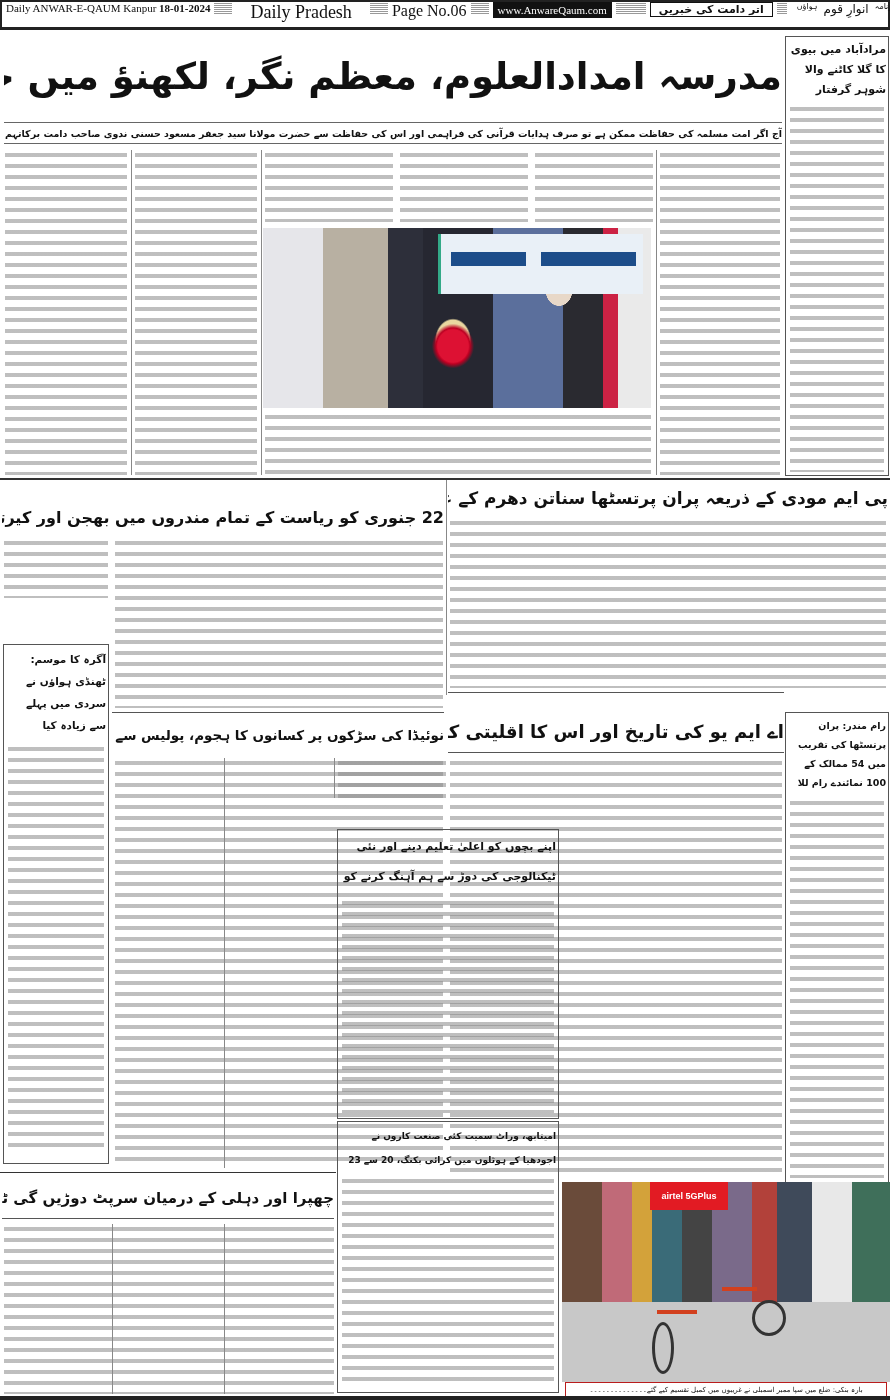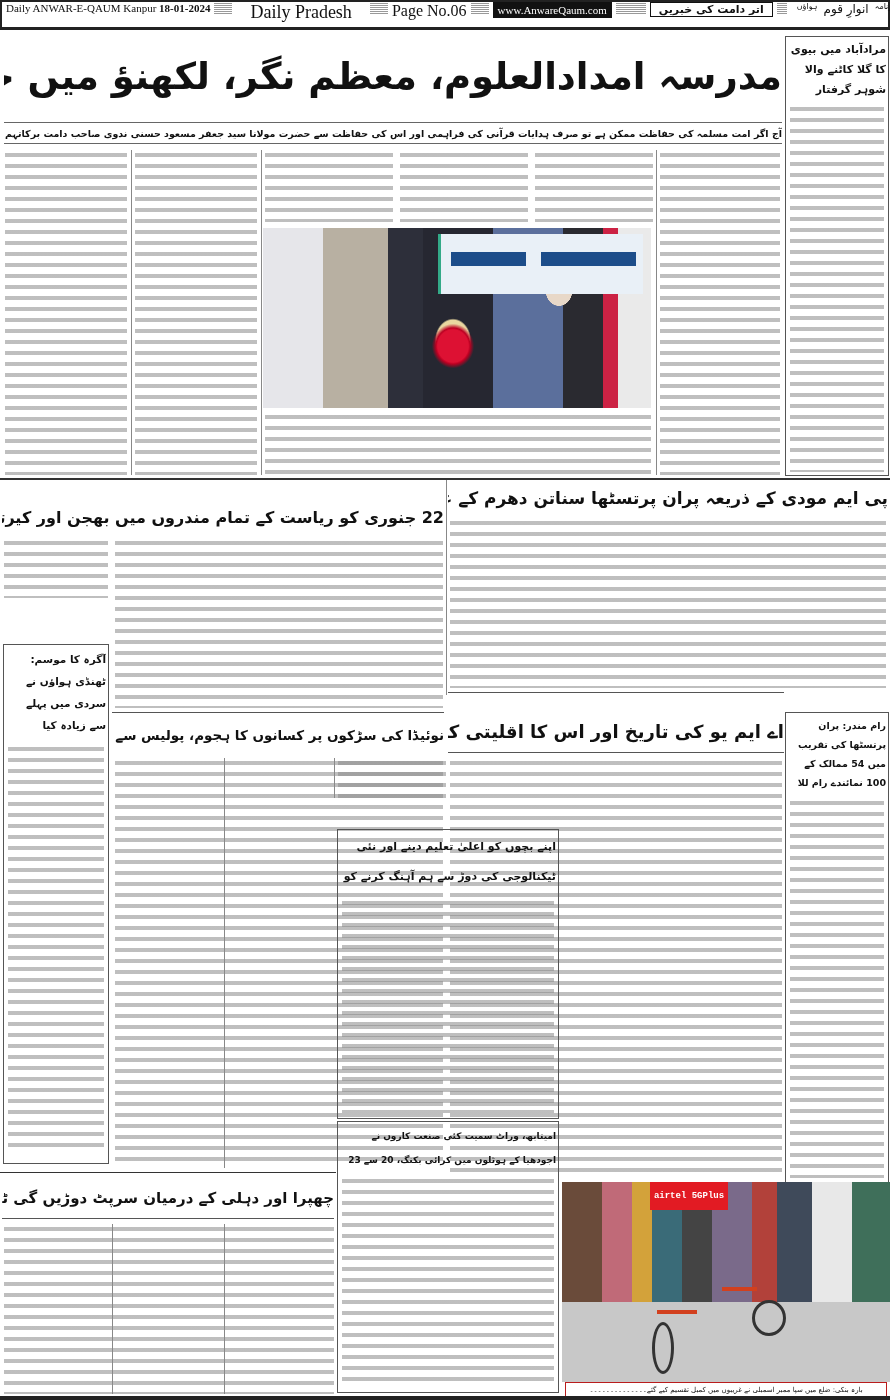--- a/index.html
+++ b/index.html
@@ -35,21 +35,21 @@
       radial-gradient(ellipse 30px 36px at 190px 112px, #e9d7a0 0 55%, transparent 60%),
       linear-gradient(90deg, #e6e6ea 0 60px, #b8b0a2 60px 125px, #2d2f3a 125px 160px, #262731 160px 230px, #5b6f9c 230px 300px, #2a2a30 300px 340px, #c24 340px 355px, #eaeaea 355px);
   }
   .photo1 .banner { position:absolute; left:175px; top:6px; width:205px; height:60px; background:#e9f0f7; border-left:3px solid #3a8; }
   .photo1 .banner i { position:absolute; background:#1c4d8a; height:14px; }
   .photo2 { position: absolute; left: 562px; top: 1182px; width: 328px; height: 200px;
     background:
       linear-gradient(180deg, transparent 0 60%, #c8c8c8 60%),
       linear-gradient(90deg, #6a4b3a 0 40px, #c06a78 40px 70px, #d3a23a 70px 90px, #3a6b78 90px 120px, #444 120px 150px, #7a6a8a 150px 190px, #b2413a 190px 215px, #3f4a5a 215px 250px, #e8e8e8 250px 290px, #3f6f5a 290px 328px);
   }
-  .photo2 .airtel { position:absolute; left:88px; top:0; width:78px; height:28px; background:#e21b23; color:#fff; font-size:9px; font-weight:bold; display:flex; align-items:center; justify-content:center; font-family:Liberation Mono, monospace; }
+  .photo2 .airtel { position:absolute; left:88px; top:0; width:78px; height:28px; background:#e21b23; color:#fff; font-size:9px; font-weight:bold; display:flex; align-items:center; justify-content:center; font-family:Liberation Sans, sans-serif; }
   .photo2 .wheel { position:absolute; border:3px solid #333; border-radius:50%; }
   .photo2 .tricycle { position:absolute; background:#d2401e; }
   .caption2 { position:absolute; left:565px; top:1382px; width:322px; height:16px; border:1px solid #b91c1c; background:#fff; font-size:7px; line-height:14px; direction:rtl; text-align:center; }
 </style>
 </head>
 <body>
 
 <div class="masthead">
   <span class="mh-left"><span>Daily ANWAR-E-QAUM Kanpur</span> <b>18-01-2024</b></span>
   <span class="mh-lines"></span>

